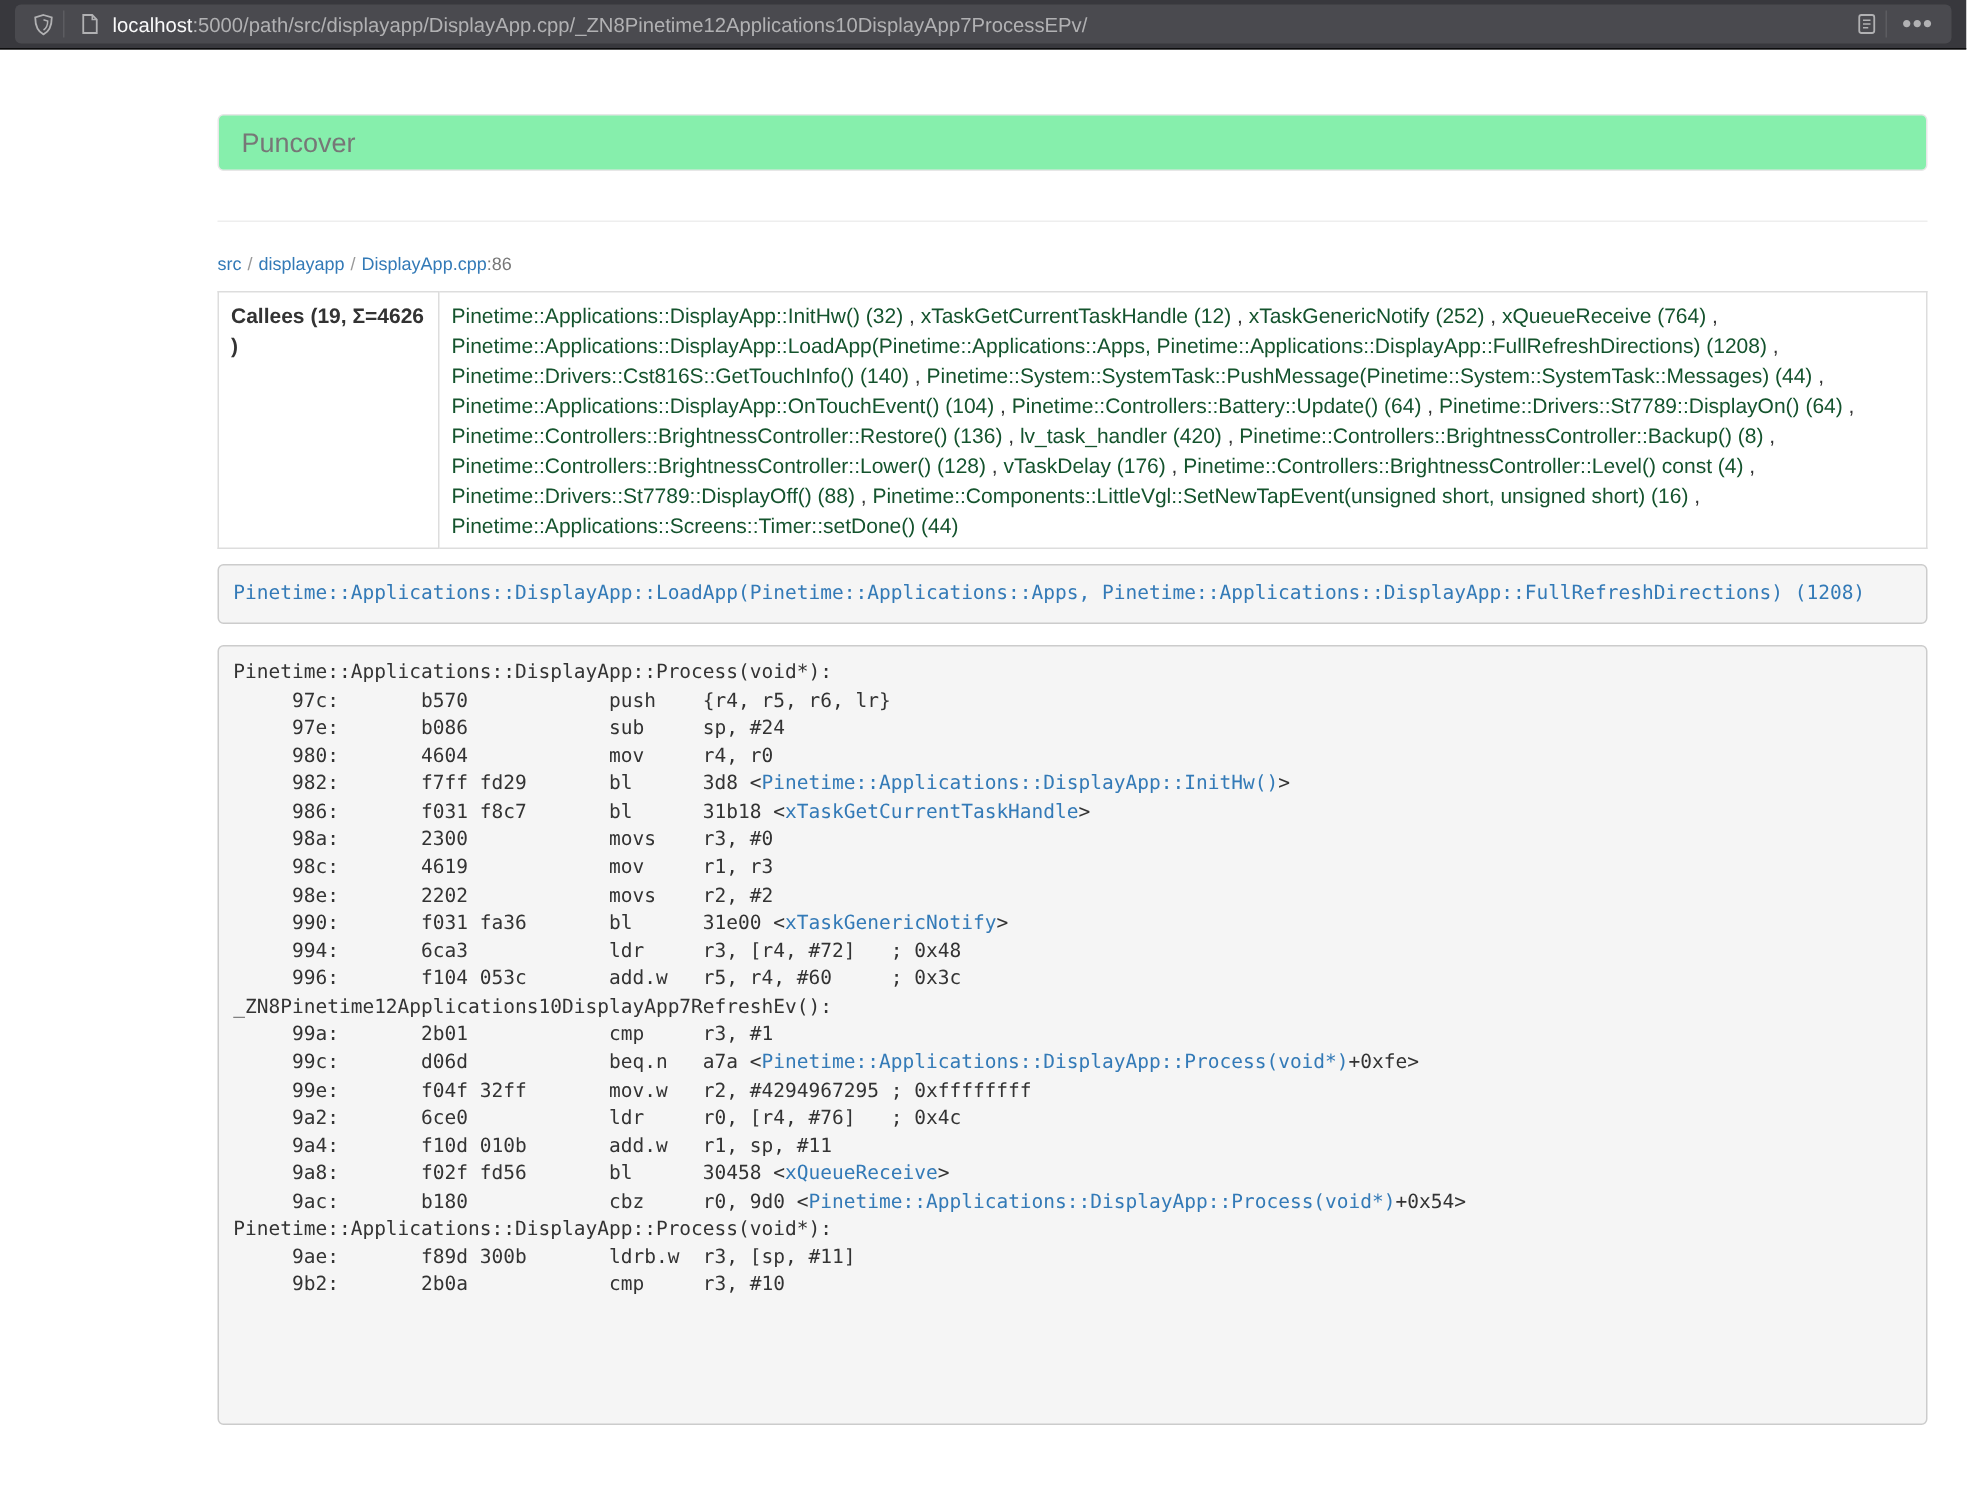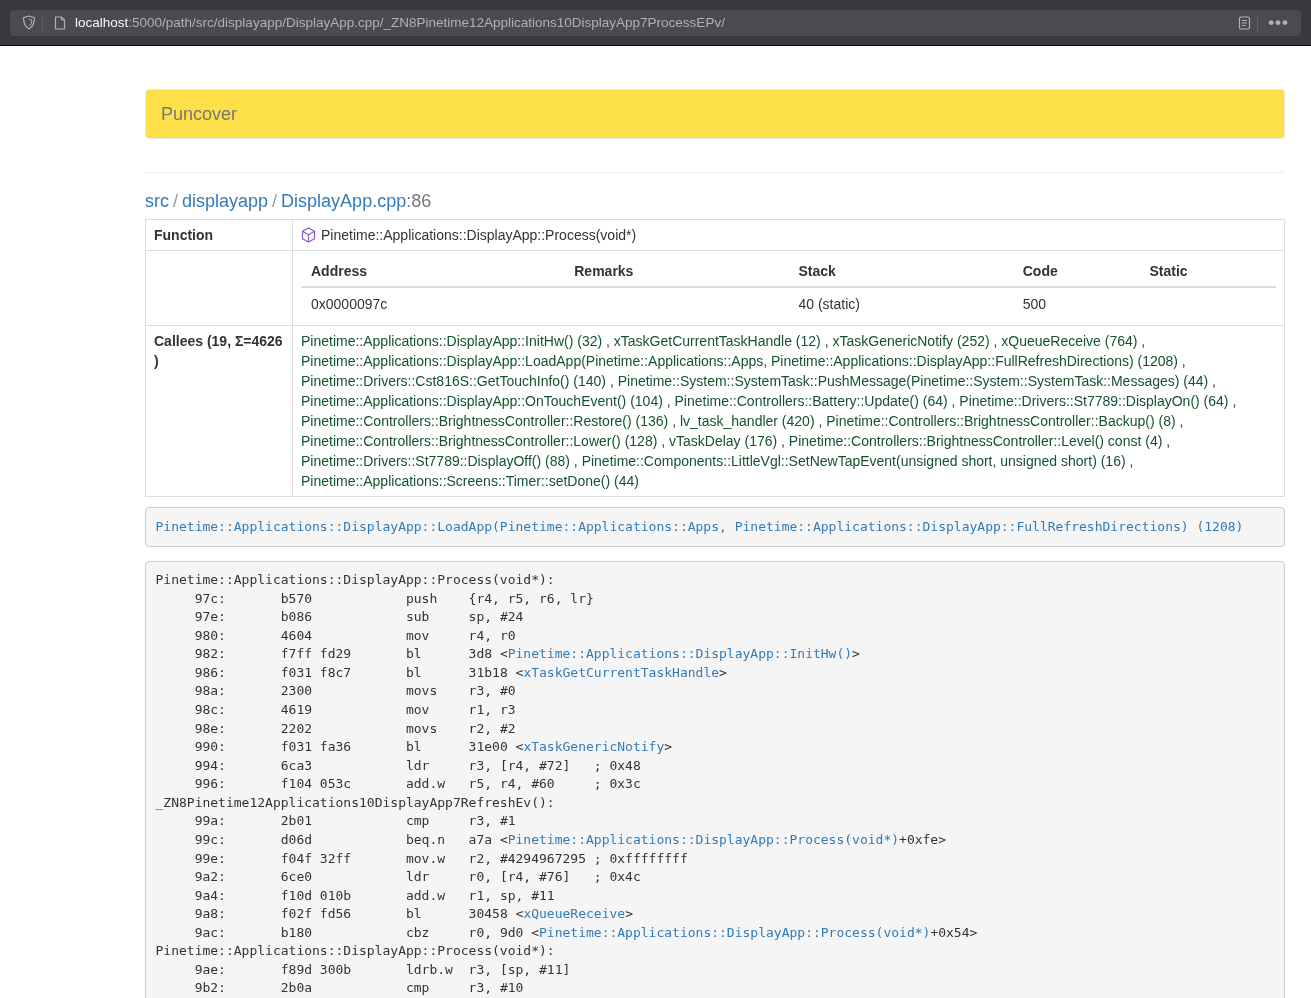--- a/index.html
+++ b/index.html
@@ -1,41 +1,41 @@
 <!DOCTYPE html>
 <html><head>
 <meta charset="utf-8">
 <style>
   * { margin:0; padding:0; box-sizing:border-box; }
   html,body { width:1311px; height:998px; overflow:hidden; background:#fff;
               font-family:"Liberation Sans", sans-serif; color:#333; }
 
   
-  .browser-bar { height:46px; background:#38383d; border-bottom:1px solid #0c0c0d;
+  .browser-bar { height:33px; background:#38383d; border-bottom:1px solid #0c0c0d;
                  display:flex; align-items:center; padding:0 10px; }
   .url-bar { flex:1; height:26px; background:#4a4a4f; border-radius:4px;
              display:flex; align-items:center; padding:0 8px; }
   .url-icon { display:flex; align-items:center; justify-content:center; width:22px; height:22px; color:#b1b1b3; }
   .vdiv { width:1px; height:18px; background:#5c5c61; margin:0 6px 0 2px; }
   .url-text { flex:1; font-size:13.5px; white-space:nowrap; overflow:hidden; margin-left:4px; }
   .url-host { color:#f9f9fa; }
   .url-path { color:#b1b1b3; }
   .more-dots { font-size:17px; color:#b1b1b3; font-weight:bold; letter-spacing:1px; padding:0 4px; }
 
   
   .page { padding-top:43px; }
   .container { width:1140px; margin-left:145px; }
 
-  .navbar { height:50px; background:#fde047; border:1px solid #e7e7e7; border-radius:4px;
+  .navbar { height:38px; background:#86efac; border:1px solid #e7e7e7; border-radius:4px;
             display:flex; align-items:center; margin-bottom:33px; }
   .brand { font-size:18px; color:#777; padding:0 15px; text-decoration:none; cursor:pointer; }
 
   hr.rule { border:none; border-top:1px solid #eee; }
 
-  .breadcrumb { margin-top:18px; margin-bottom:8px; font-size:18px; line-height:20px; }
+  .breadcrumb { margin-top:18px; margin-bottom:8px; font-size:12px; line-height:20px; }
   .breadcrumb a { color:#337ab7; text-decoration:none; cursor:pointer; }
   .breadcrumb .sep { color:#999; padding:0 4px; }
   .breadcrumb .lineno { color:#777; }
 
   a.blue { color:#14532d; text-decoration:none; cursor:pointer; }
 
   table.main { width:100%; border-collapse:collapse; font-size:14px; }
   table.main > tbody > tr > th,
   table.main > tbody > tr > td { border:1px solid #ddd; padding:5px 8px; vertical-align:top;
                                  line-height:20px; text-align:left; }
@@ -102,59 +102,20 @@
 
     <hr class="rule">
 
     <div class="breadcrumb">
       <a>src</a><span class="sep">/</span><a>displayapp</a><span class="sep">/</span><a>DisplayApp.cpp</a><span class="lineno">:86</span>
     </div>
 
     <table class="main">
       <tbody>
         <tr>
-          <th>Function</th>
-          <td>
-            <span class="func-cell">
-              <span class="cube">
-                <svg width="15" height="16" viewBox="0 0 15 16" fill="none" stroke="#8a56c2" stroke-width="1.2" stroke-linejoin="round">
-                  <path d="M7.5 1 L13.5 4.3 V11.7 L7.5 15 L1.5 11.7 V4.3 Z"></path>
-                  <path d="M1.5 4.3 L7.5 7.7 L13.5 4.3 M7.5 7.7 V15" stroke-width="1.1"></path>
-                </svg>
-              </span>
-              <span>Pinetime::Applications::DisplayApp::Process(void*)</span>
-            </span>
-          </td>
-        </tr>
-        <tr>
-          <th></th>
-          <td>
-            <table class="stats">
-              <thead>
-                <tr>
-                  <th class="col-address">Address</th>
-                  <th class="col-remarks">Remarks</th>
-                  <th class="col-stack">Stack</th>
-                  <th class="col-code">Code</th>
-                  <th class="col-static">Static</th>
-                </tr>
-              </thead>
-              <tbody>
-                <tr>
-                  <td>0x0000097c</td>
-                  <td></td>
-                  <td>40 (static)</td>
-                  <td>500</td>
-                  <td></td>
-                </tr>
-              </tbody>
-            </table>
-          </td>
-        </tr>
-        <tr>
           <th>Callees (19, Σ=4626 )</th>
           <td class="callees" id="callees"><a class="blue">Pinetime::Applications::DisplayApp::InitHw() (32)</a><span class="sep"> , </span><a class="blue">xTaskGetCurrentTaskHandle (12)</a><span class="sep"> , </span><a class="blue">xTaskGenericNotify (252)</a><span class="sep"> , </span><a class="blue">xQueueReceive (764)</a><span class="sep"> , </span><a class="blue">Pinetime::Applications::DisplayApp::LoadApp(Pinetime::Applications::Apps, Pinetime::Applications::DisplayApp::FullRefreshDirections) (1208)</a><span class="sep"> , </span><a class="blue">Pinetime::Drivers::Cst816S::GetTouchInfo() (140)</a><span class="sep"> , </span><a class="blue">Pinetime::System::SystemTask::PushMessage(Pinetime::System::SystemTask::Messages) (44)</a><span class="sep"> , </span><a class="blue">Pinetime::Applications::DisplayApp::OnTouchEvent() (104)</a><span class="sep"> , </span><a class="blue">Pinetime::Controllers::Battery::Update() (64)</a><span class="sep"> , </span><a class="blue">Pinetime::Drivers::St7789::DisplayOn() (64)</a><span class="sep"> , </span><a class="blue">Pinetime::Controllers::BrightnessController::Restore() (136)</a><span class="sep"> , </span><a class="blue">lv_task_handler (420)</a><span class="sep"> , </span><a class="blue">Pinetime::Controllers::BrightnessController::Backup() (8)</a><span class="sep"> , </span><a class="blue">Pinetime::Controllers::BrightnessController::Lower() (128)</a><span class="sep"> , </span><a class="blue">vTaskDelay (176)</a><span class="sep"> , </span><a class="blue">Pinetime::Controllers::BrightnessController::Level() const (4)</a><span class="sep"> , </span><a class="blue">Pinetime::Drivers::St7789::DisplayOff() (88)</a><span class="sep"> , </span><a class="blue">Pinetime::Components::LittleVgl::SetNewTapEvent(unsigned short, unsigned short) (16)</a><span class="sep"> , </span><a class="blue">Pinetime::Applications::Screens::Timer::setDone() (44)</a></td>
         </tr>
       </tbody>
     </table>
 
     <pre class="snippet"><a>Pinetime::Applications::DisplayApp::LoadApp(Pinetime::Applications::Apps, Pinetime::Applications::DisplayApp::FullRefreshDirections) (1208)</a></pre>
 
     <pre class="asm" id="asm">Pinetime::Applications::DisplayApp::Process(void*):
      97c:	b570      	push	{r4, r5, r6, lr}

